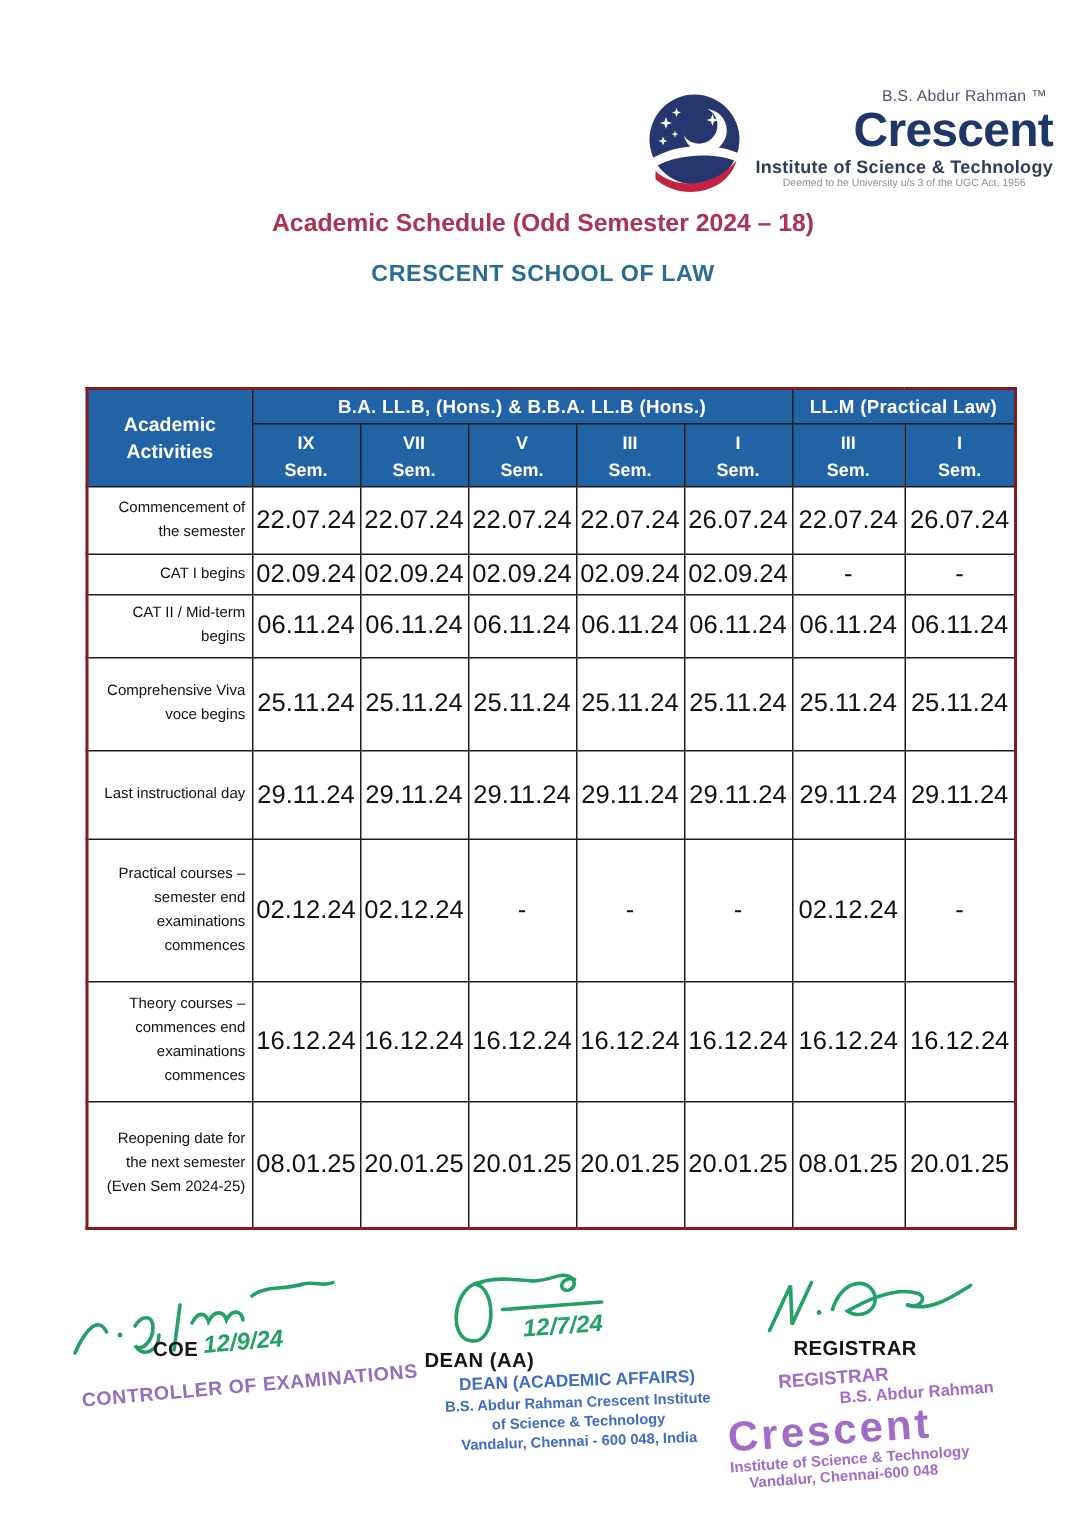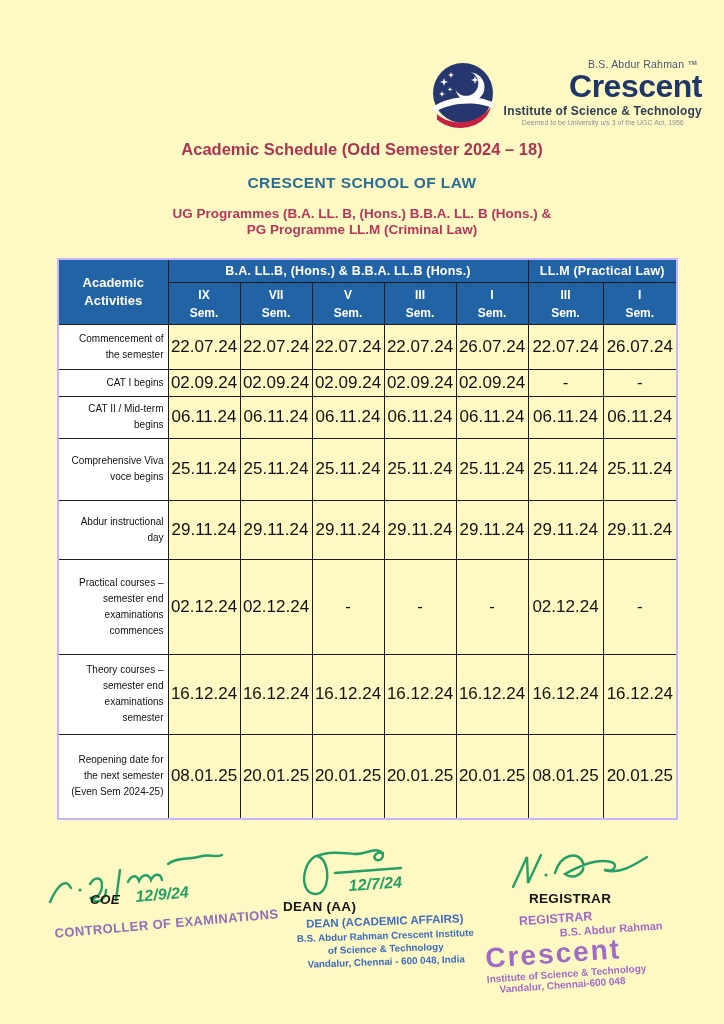--- a/index.html
+++ b/index.html
@@ -1,19 +1,19 @@
 <!DOCTYPE html>
 <html><head>
 <meta charset="utf-8">
 <style>
   * { margin:0; padding:0; box-sizing:border-box; }
   html,body { background:#e8e8e8; }
   body { font-family:"Liberation Sans", sans-serif; }
   #page {
-    position:relative; width:724px; height:1024px; background:#fef9c3;
+    position:relative; width:724px; height:1024px; background:#ffffff;
     margin:0 auto; overflow:hidden; color:#111;
   }
 
   
   .logo { position:absolute; top:58px; right:22px; display:flex; align-items:flex-start; }
   .logo-emblem { width:68px; height:68px; margin-top:3px; }
   .logo-text { margin-left:6px; display:flex; flex-direction:column; align-items:flex-end; }
   .logo-tm { font-size:10.5px; color:#4b5770; letter-spacing:.2px; margin-right:4px; }
   .logo-brand { font-size:32px; font-weight:bold; color:#1e3668; line-height:1.05; letter-spacing:-.5px; }
   .logo-sub { font-size:12px; font-weight:bold; color:#2e3f55; letter-spacing:.2px; align-self:center; }
@@ -24,39 +24,39 @@
     font-size:16.5px; font-weight:bold; color:#ab3452; }
   .title-school { position:absolute; top:174px; left:0; width:100%; text-align:center;
     font-size:15.5px; font-weight:bold; color:#2a6d94; letter-spacing:.4px; }
   .title-prog { position:absolute; top:206px; left:0; width:100%; text-align:center;
     font-size:13.5px; font-weight:bold; color:#b2385c; line-height:1.22; }
 
   
   .sched-wrap { position:absolute; left:57px; top:258px; }
   table.sched { border-collapse:collapse; table-layout:fixed; }
   table.sched th, table.sched td { border:1px solid #1c1c1c; }
-  table.sched { border:2px solid #c4b5fd; }
+  table.sched { border:2px solid #7f1d1d; }
   th.hdr { background:#2263a6; color:#fff; font-weight:bold; vertical-align:middle; text-align:center; }
   th.corner { font-size:13px; line-height:1.4; }
   th.group { font-size:12.5px; height:23px; letter-spacing:.2px; }
   th.sub { font-size:12px; height:42px; }
   th.sub .num { display:block; margin-top:2px; }
   th.sub .sem { display:block; margin-top:4px; }
   th.activity { background:#fff; color:#111; font-weight:normal; font-size:10px;
     text-align:right; vertical-align:middle; padding:3px 4px 3px 6px; line-height:1.6; }
   td.datec { font-size:17px; text-align:center; vertical-align:middle; color:#111; }
 
   
   .sig-block { position:absolute; }
   .sig-title { font-size:13.5px; font-weight:bold; color:#151515; letter-spacing:.3px; }
   .stamp { font-weight:bold; }
   .sig-svg text { font-family:"Liberation Sans", sans-serif; }
 
   #sig-coe { left:44px; top:850px; width:240px; height:120px; }
-  #sig-coe .sig-title { position:absolute; left:46px; top:42px;font-style:italic; }
+  #sig-coe .sig-title { position:absolute; left:58px; top:42px; }
   #coe-stamp { position:absolute; left:0px; top:66px; width:245px; text-align:center;
     transform:rotate(-5deg); color:#8a63b8; font-size:13px; letter-spacing:.4px; opacity:.92; }
 
   #sig-dean { left:283px; top:845px; width:205px; height:145px; }
   #sig-dean .sig-title { position:absolute; left:0; top:54px; width:100%; text-align:left; }
   #dean-stamp { position:absolute; left:0; top:70px; width:100%; text-align:center;
     transform:rotate(-2deg); color:#3565bd; opacity:.95; }
   #dean-stamp .l0 { font-size:11.5px; margin-bottom:2px; }
   #dean-stamp .l1, #dean-stamp .l2, #dean-stamp .l3 { font-size:9.8px; line-height:1.35; }
 
@@ -93,24 +93,20 @@
     <div class="logo-text">
       <span class="logo-tm">B.S. Abdur Rahman ™</span>
       <span class="logo-brand">Crescent</span>
       <span class="logo-sub">Institute of Science &amp; Technology</span>
       <span class="logo-tagline">Deemed to be University u/s 3 of the UGC Act, 1956</span>
     </div>
   </div>
 
   <div class="title-main">Academic Schedule (Odd Semester 2024 – 18)</div>
   <div class="title-school">CRESCENT SCHOOL OF LAW</div>
-  <div class="title-prog">
-    <div>UG Programmes (B.A. LL. B, (Hons.) B.B.A. LL. B (Hons.) &amp;</div>
-    <div>PG Programme LL.M (Criminal Law)</div>
-  </div>
 
   <div class="sched-wrap">
     <table class="sched" id="sched-table">
         <colgroup>
           <col style="width: 110px;">
           <col style="width: 72px;">
           <col style="width: 72px;">
           <col style="width: 72px;">
           <col style="width: 72px;">
           <col style="width: 72px;">
@@ -189,41 +185,41 @@
             <th class="activity">Comprehensive Viva voce begins</th>
             <td class="datec">25.11.24</td>
             <td class="datec">25.11.24</td>
             <td class="datec">25.11.24</td>
             <td class="datec">25.11.24</td>
             <td class="datec">25.11.24</td>
             <td class="datec">25.11.24</td>
             <td class="datec">25.11.24</td>
           </tr>
           <tr style="height: 59px;">
-            <th class="activity">Abdur instructional day</th>
+            <th class="activity">Last instructional day</th>
             <td class="datec">29.11.24</td>
             <td class="datec">29.11.24</td>
             <td class="datec">29.11.24</td>
             <td class="datec">29.11.24</td>
             <td class="datec">29.11.24</td>
             <td class="datec">29.11.24</td>
             <td class="datec">29.11.24</td>
           </tr>
           <tr style="height: 95px;">
             <th class="activity">Practical courses – semester end examinations commences</th>
             <td class="datec">02.12.24</td>
             <td class="datec">02.12.24</td>
             <td class="datec">-</td>
             <td class="datec">-</td>
             <td class="datec">-</td>
             <td class="datec">02.12.24</td>
             <td class="datec">-</td>
           </tr>
           <tr style="height: 80px;">
-            <th class="activity">Theory courses – semester end examinations semester</th>
+            <th class="activity">Theory courses – commences end examinations commences</th>
             <td class="datec">16.12.24</td>
             <td class="datec">16.12.24</td>
             <td class="datec">16.12.24</td>
             <td class="datec">16.12.24</td>
             <td class="datec">16.12.24</td>
             <td class="datec">16.12.24</td>
             <td class="datec">16.12.24</td>
           </tr>
           <tr style="height: 85px; margin-left: 43px;">
             <th class="activity">Reopening date for the next semester (Even Sem 2024-25)</th>

